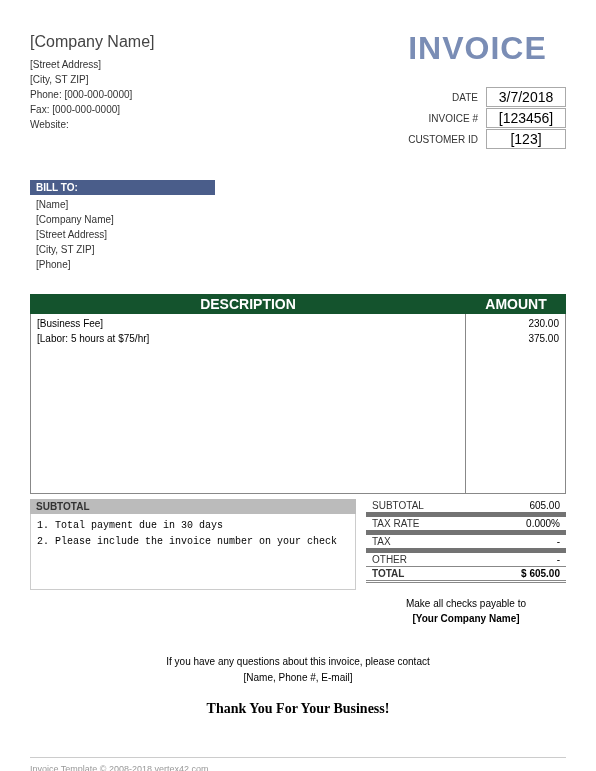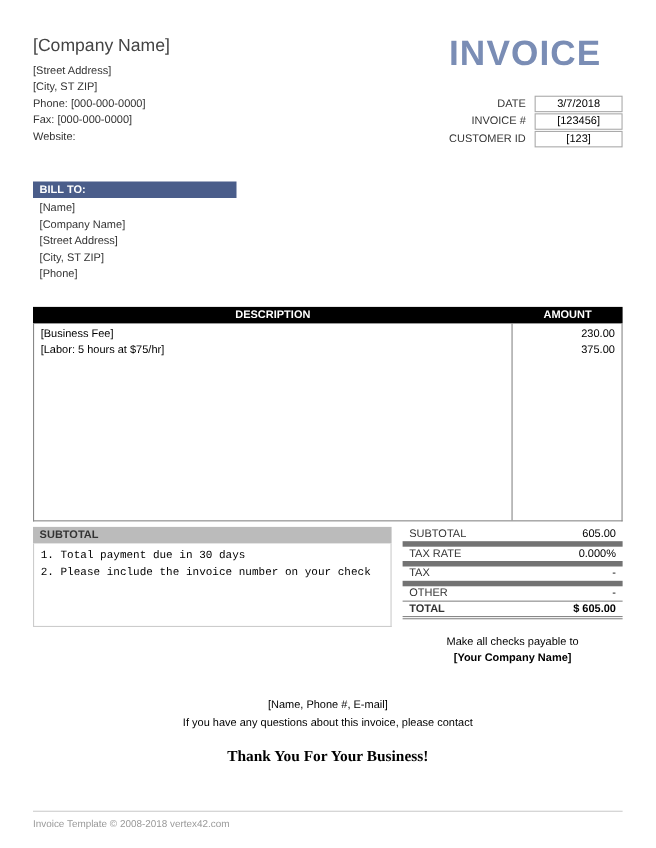--- a/index.html
+++ b/index.html
@@ -4,25 +4,25 @@
   <style>
     * { margin: 0; padding: 0; box-sizing: border-box; }
     body { font-family: Arial, sans-serif; font-size: 10px; padding: 30px; width: 596px; background: white; }
     .header { display: flex; justify-content: space-between; margin-bottom: 30px; }
     .company-info { color: #333; line-height: 1.5; }
     .company-name { font-size: 16px; color: #444; margin-bottom: 3px; font-weight: normal; }
     .invoice-title { color: #7a8db5; font-size: 32px; font-weight: bold; letter-spacing: 1px; }
     .meta { margin-top: 20px; }
     .meta-row { display: flex; justify-content: flex-end; align-items: center; margin-bottom: 1px; }
     .meta-label { font-size: 10px; color: #333; text-align: right; margin-right: 8px; }
-    .meta-value { width: 80px; text-align: center; border: 1px solid #aaa; padding: 1px 4px; font-size: 10px; }
+    .meta-value { width: 80px; text-align: center; border: 1px solid #aaa; padding: 1px 4px; font-size: 14px; }
     .bill-to-header { background: #4a5d8a; color: white; font-weight: bold; padding: 2px 6px; width: 185px; font-size: 10px; }
     .bill-to-body { padding: 2px 6px; line-height: 1.5; color: #333; }
     .items-container { margin-top: 20px; }
-    .items-header { display: flex; background: #000000; color: white; font-weight: bold; font-size: 10px; }
+    .items-header { display: flex; background: #14532d; color: white; font-weight: bold; font-size: 14px; }
     .desc-col { flex: 1; padding: 2px 6px; text-align: center; }
     .amt-col { width: 100px; padding: 2px 6px; text-align: center; }
     .items-body { display: flex; border: 1px solid #888; border-top: none; height: 180px; }
     .items-desc { flex: 1; padding: 2px 6px; }
     .items-amt { width: 100px; padding: 2px 6px; border-left: 1px solid #888; text-align: right; }
     .item-row { line-height: 1.5; }
     .bottom-section { display: flex; margin-top: 5px; }
     .comments { flex: 1; margin-right: 10px; }
     .comments-header { background: #bbb; color: #333; font-weight: bold; padding: 2px 6px; font-size: 10px; }
     .comments-body { border: 1px solid #ccc; border-top: none; padding: 4px 6px; height: 76px; line-height: 1.6; font-family: Liberation Mono, monospace; }
@@ -127,19 +127,19 @@
       <span class="total-value">$         605.00</span>
     </div>
     <div class="payable">
       <div>Make all checks payable to</div>
       <div class="payable-name">[Your Company Name]</div>
     </div>
   </div>
 </div>
 
 <div class="contact">
+  <div>If you have any questions about this invoice, please contact</div>
   <div>[Name, Phone #, E-mail]</div>
-  <div>If you have any questions about this invoice, please contact</div>
 </div>
 
 <div class="thanks">Thank You For Your Business!</div>
 
 <div class="footer">Invoice Template © 2008-2018 vertex42.com</div>
 
 </body></html>

